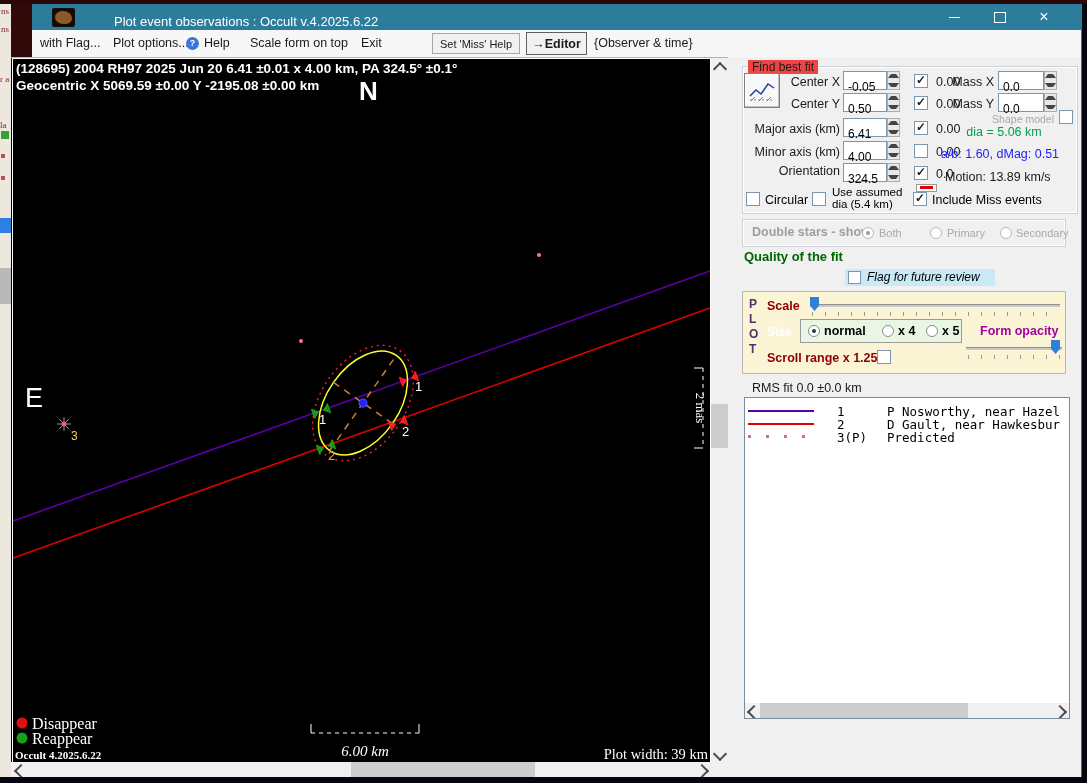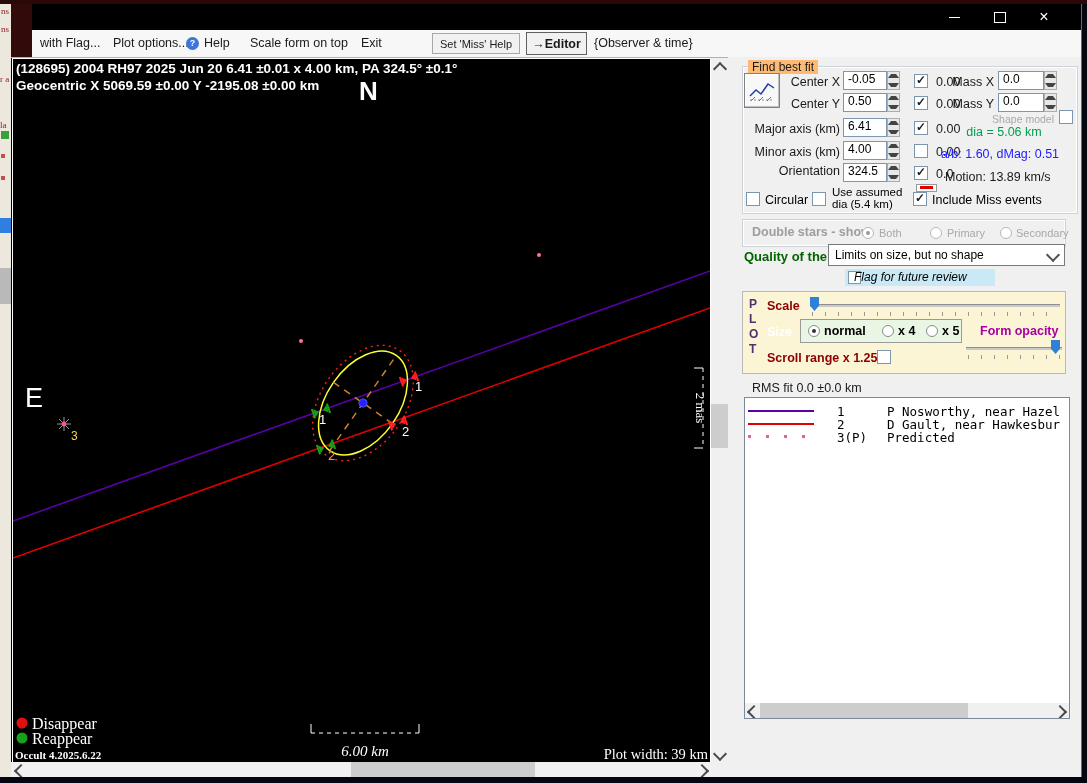--- a/index.html
+++ b/index.html
@@ -24,24 +24,24 @@
        font-size:11px;color:#1a1a1a;box-sizing:border-box;}
   
   #plot-frame{left:12px;top:58px;width:699px;height:705px;background:#000;border:1px solid #fff;box-sizing:border-box;}
   
   .sb{background:#f0f0f0;}
   .sb-thumb{background:#cdcdcd;}
   .chev{width:8px;height:8px;border-right:2px solid #4a4a4a;border-bottom:2px solid #4a4a4a;}
   
   #panel{left:728px;top:57px;width:353px;height:720px;background:#f0f0f0;}
   .gbox{border:1px solid #cdd2d8;box-shadow:inset 0 0 0 1px #fff;box-sizing:border-box;}
-  .gbox-label{background:#fdba74;padding:0 4px;font-size:12px;color:#1a1a1a;}
+  .gbox-label{background:#ef4444;padding:0 4px;font-size:12px;color:#1a1a1a;}
   .rlabel{text-align:right;font-size:12.5px;color:#1a1a1a;}
   .spin-box{background:#fff;border:1px solid #7b96ad;box-sizing:border-box;font-size:12px;color:#000;
-            padding:0 0 0 4px;}
+            padding:8px 0 0 4px;}
   .spin-arrows{width:13px;background:#e8e8e8;border:1px solid #adadad;box-sizing:border-box;
                display:flex;flex-direction:column;}
   .spin-arrows div{flex:1;display:flex;align-items:center;justify-content:center;}
   .tri-up{width:0;height:0;border-left:3px solid transparent;border-right:3px solid transparent;border-bottom:4px solid #444;}
   .tri-dn{width:0;height:0;border-left:3px solid transparent;border-right:3px solid transparent;border-top:4px solid #444;}
   .cb{box-sizing:border-box;width:14px;height:14px;background:#fff;border:1px solid #7b96ad;}
   .cb.ck::after{content:"✓";position:absolute;left:1px;top:-2px;font-size:12px;font-weight:bold;color:#1d1d1d;}
   .radio{box-sizing:border-box;width:12px;height:12px;border-radius:50%;background:#fff;border:1px solid #8a8a8a;}
   .radio.sel::after{content:"";position:absolute;left:3px;top:3px;width:4px;height:4px;border-radius:50%;background:#333;}
   .radio.dis{border-color:#b8b8b8;}
@@ -64,20 +64,26 @@
     <div class="abs" style="left:0;top:70px;">r a</div>
     <div class="abs" style="left:0;top:96px;margin-left:16px;">uc</div>
     <div class="abs" style="left:0;top:116px;">la</div>
     <div class="abs" style="left:1px;top:127px;width:8px;height:8px;background:#3aa03a;"></div>
     <div class="abs" style="left:1px;top:150px;width:4px;height:4px;background:#c05050;"></div>
     <div class="abs" style="left:1px;top:172px;width:4px;height:4px;background:#c05050;"></div>
     <div class="abs" style="left:0;top:214px;width:11px;height:15px;background:#2f7fe0;"></div>
     <div class="abs" style="left:0;top:264px;width:11px;height:36px;background:#b9b9b9;"></div>
   </div>
 
+  <div class="abs" id="titlebar">
+    <div class="abs" style="left:41px;top:4px;width:23px;height:19px;background:#140c06;border-radius:2px;">
+      <div class="abs" style="left:3px;top:3px;width:17px;height:13px;background:#8b5a2b;border-radius:50% 60% 45% 55%;"></div>
+    </div>
+    <div class="abs" id="title-text">Plot event observations : Occult v.4.2025.6.22</div>
+  </div>
   <div class="abs" id="corner-block"></div>
   <div class="abs winbtn" style="left:938px;">
     <div style="width:11px;height:1px;background:#fff;"></div>
   </div>
   <div class="abs winbtn" style="left:984px;">
     <div style="width:10px;height:9px;border:1px solid #fff;"></div>
   </div>
   <div class="abs winbtn" style="left:1028px;font-size:16px;">×</div>
 
   <div class="abs" id="menubar">
@@ -297,27 +303,23 @@
   <div class="abs gbox" style="left:742px;top:219px;width:324px;height:28px;"></div>
   <div class="abs" style="left:752px;top:225px;font-size:12.5px;font-weight:bold;color:#9e9e9e;">Double stars - show</div>
   <div class="abs radio dis sel" style="left:862px;top:227px;"></div>
   <div class="abs" style="left:879px;top:227px;font-size:11px;color:#a8a8a8;">Both</div>
   <div class="abs radio dis" style="left:930px;top:227px;"></div>
   <div class="abs" style="left:947px;top:227px;font-size:11px;color:#a8a8a8;">Primary</div>
   <div class="abs radio dis" style="left:1000px;top:227px;"></div>
   <div class="abs" style="left:1016px;top:227px;font-size:11px;color:#a8a8a8;">Secondary</div>
 
   <div class="abs" style="left:744px;top:249px;font-size:13px;font-weight:bold;color:#006400;">Quality of the fit</div>
-  <div class="abs" style="left:828px;top:244px;width:237px;height:22px;background:#fff;border:1px solid #7a7a7a;box-sizing:border-box;">
-    <div style="position:absolute;left:6px;top:3px;font-size:12px;">Limits on size, but no shape</div>
-    <div class="chev" style="position:absolute;right:6px;top:5px;transform:rotate(45deg);border-color:#505050;"></div>
-  </div>
   <div class="abs" style="left:845px;top:269px;width:150px;height:17px;background:#c9e9f6;">
     <div class="cb" style="position:absolute;left:3px;top:2px;width:13px;height:13px;"></div>
-    <div style="position:absolute;left:9px;top:1px;font-size:12px;font-style:italic;">Flag for future review</div>
+    <div style="position:absolute;left:22px;top:1px;font-size:12px;font-style:italic;">Flag for future review</div>
   </div>
 
   <div class="abs" style="left:742px;top:291px;width:324px;height:83px;background:#fbf4d5;border:1px solid #b8b8b8;box-sizing:border-box;"></div>
   <div class="abs" style="left:749px;top:297px;font-size:12px;font-weight:bold;color:#503070;">P</div>
   <div class="abs" style="left:749px;top:312px;font-size:12px;font-weight:bold;color:#503070;">L</div>
   <div class="abs" style="left:749px;top:327px;font-size:12px;font-weight:bold;color:#503070;">O</div>
   <div class="abs" style="left:749px;top:342px;font-size:12px;font-weight:bold;color:#503070;">T</div>
   <div class="abs" style="left:767px;top:299px;font-size:12.5px;font-weight:bold;color:#8b0000;">Scale</div>
   <div class="abs groove" style="left:810px;top:304px;width:250px;"></div>
   <div class="abs ticks" style="left:812px;top:312px;width:246px;"></div>

